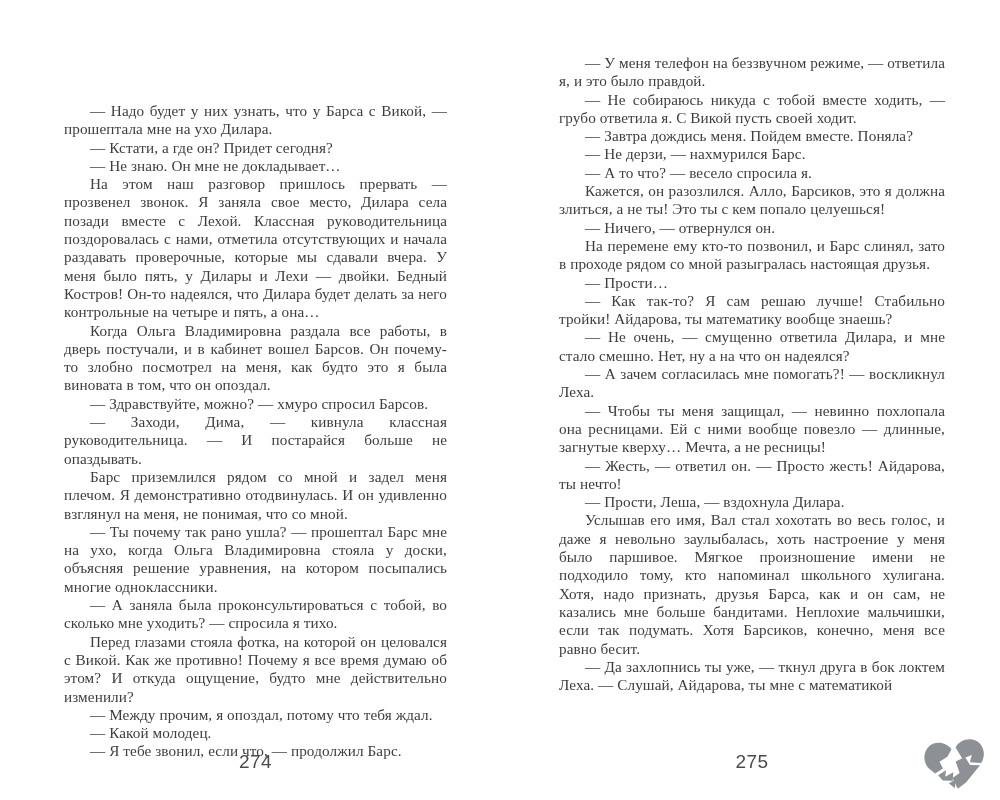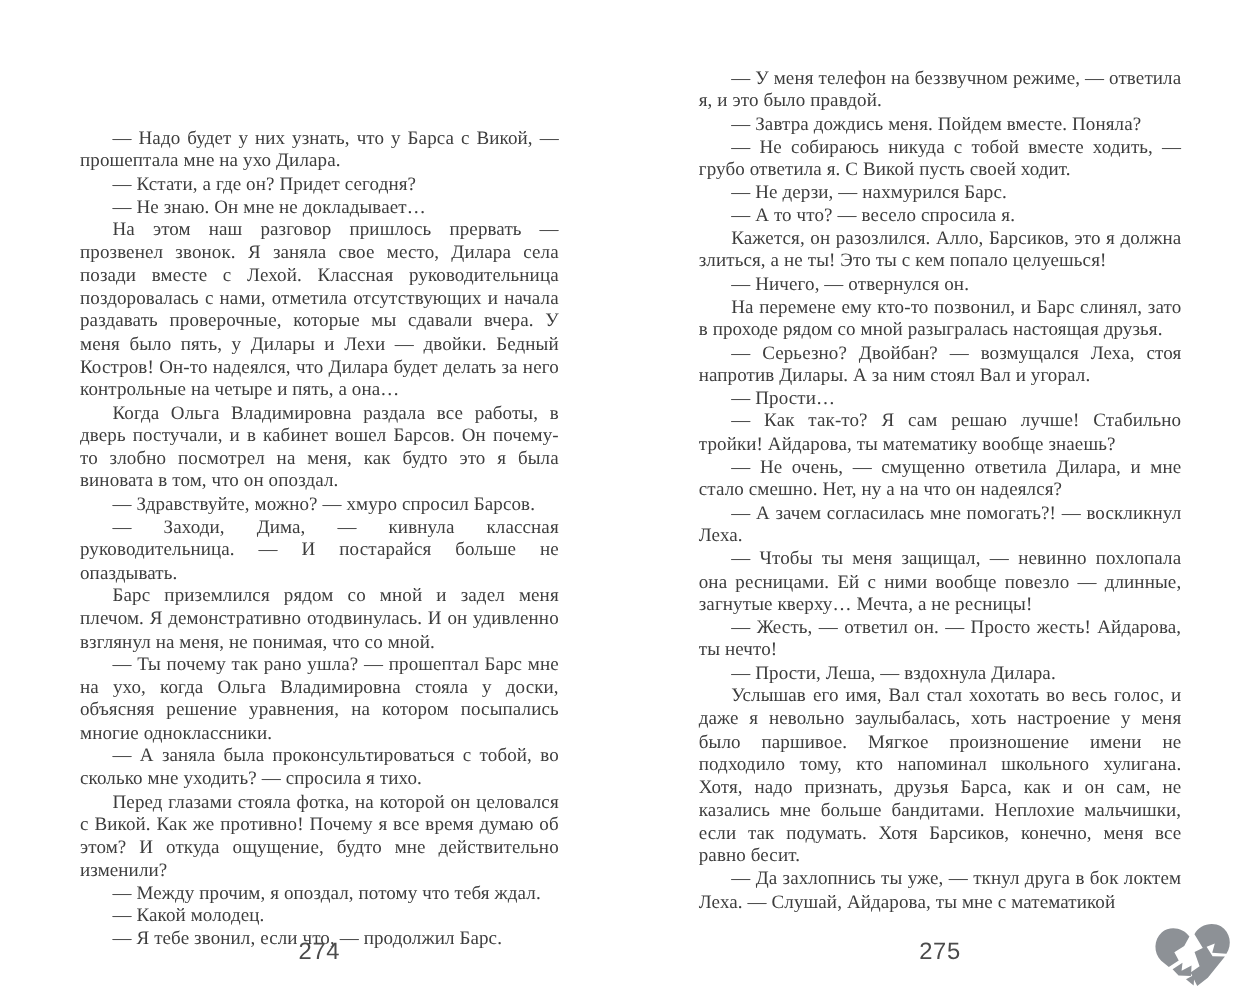--- a/index.html
+++ b/index.html
@@ -59,28 +59,27 @@
       <p>— Ты почему так рано ушла? — прошептал Барс мне на ухо, когда Ольга Владимировна стояла у доски, объясняя решение уравнения, на котором посыпались многие одноклассники.</p>
       <p>— А заняла была проконсультироваться с тобой, во сколько мне уходить? — спросила я тихо.</p>
       <p>Перед глазами стояла фотка, на которой он целовался с Викой. Как же противно! Почему я все время думаю об этом? И откуда ощущение, будто мне действительно изменили?</p>
       <p>— Между прочим, я опоздал, потому что тебя ждал.</p>
       <p>— Какой молодец.</p>
       <p>— Я тебе звонил, если что, — продолжил Барс.</p>
     </div>
 
   <div class="text-block right">
       <p>— У меня телефон на беззвучном режиме, — ответила я, и это было правдой.</p>
+      <p>— Не собираюсь никуда с тобой вместе ходить, — грубо ответила я. С Викой пусть своей ходит.</p>
       <p>— Завтра дождись меня. Пойдем вместе. Поняла?</p>
-      <p>— Не собираюсь никуда с тобой вместе ходить, — грубо ответила я. С Викой пусть своей ходит.</p>
       <p>— Не дерзи, — нахмурился Барс.</p>
       <p>— А то что? — весело спросила я.</p>
       <p>Кажется, он разозлился. Алло, Барсиков, это я должна злиться, а не ты! Это ты с кем попало целуешься!</p>
       <p>— Ничего, — отвернулся он.</p>
       <p>На перемене ему кто-то позвонил, и Барс слинял, зато в проходе рядом со мной разыгралась настоящая друзья.</p>
-      <p>— Серьезно? Двойбан? — возмущался Леха, стоя напротив Дилары. А за ним стоял Вал и угорал.</p>
       <p>— Прости…</p>
       <p>— Как так-то? Я сам решаю лучше! Стабильно тройки! Айдарова, ты математику вообще знаешь?</p>
       <p>— Не очень, — смущенно ответила Дилара, и мне стало смешно. Нет, ну а на что он надеялся?</p>
       <p>— А зачем согласилась мне помогать?! — воскликнул Леха.</p>
       <p>— Чтобы ты меня защищал, — невинно похлопала она ресницами. Ей с ними вообще повезло — длинные, загнутые кверху… Мечта, а не ресницы!</p>
       <p>— Жесть, — ответил он. — Просто жесть! Айдарова, ты нечто!</p>
       <p>— Прости, Леша, — вздохнула Дилара.</p>
       <p>Услышав его имя, Вал стал хохотать во весь голос, и даже я невольно заулыбалась, хоть настроение у меня было паршивое. Мягкое произношение имени не подходило тому, кто напоминал школьного хулигана. Хотя, надо признать, друзья Барса, как и он сам, не казались мне больше бандитами. Неплохие мальчишки, если так подумать. Хотя Барсиков, конечно, меня все равно бесит.</p>
       <p>— Да захлопнись ты уже, — ткнул друга в бок локтем Леха. — Слушай, Айдарова, ты мне с математикой</p>
     </div>

